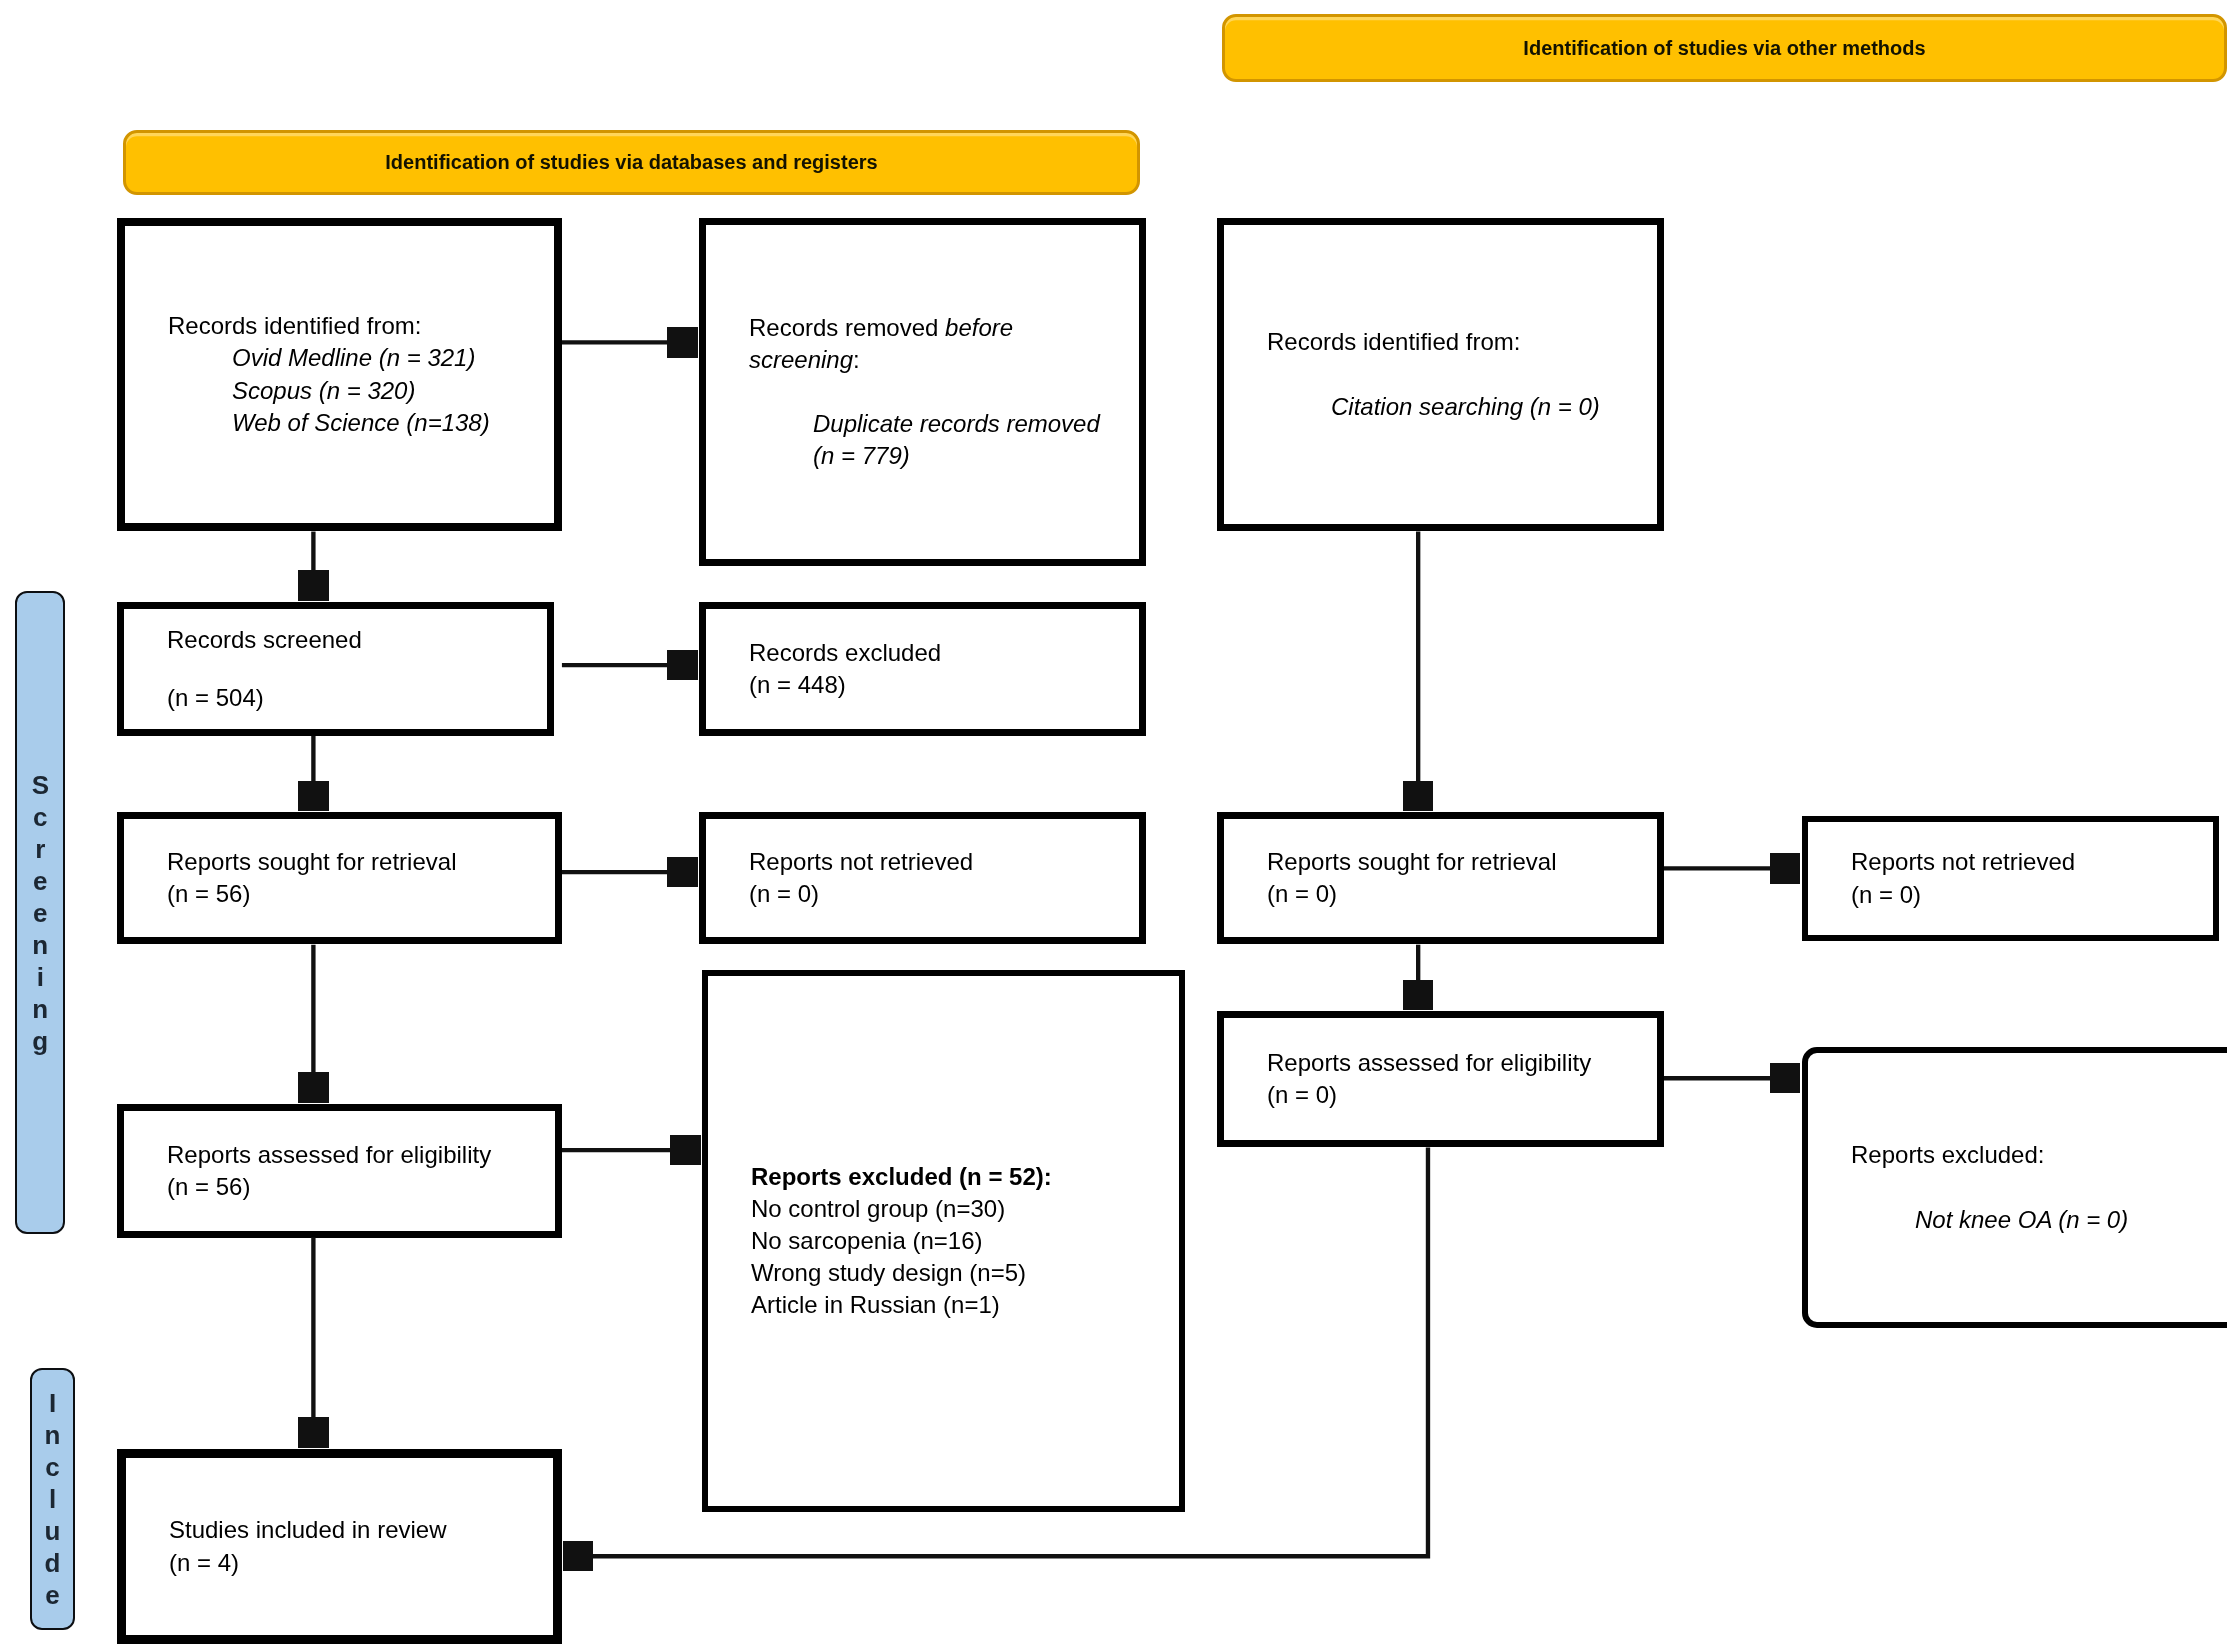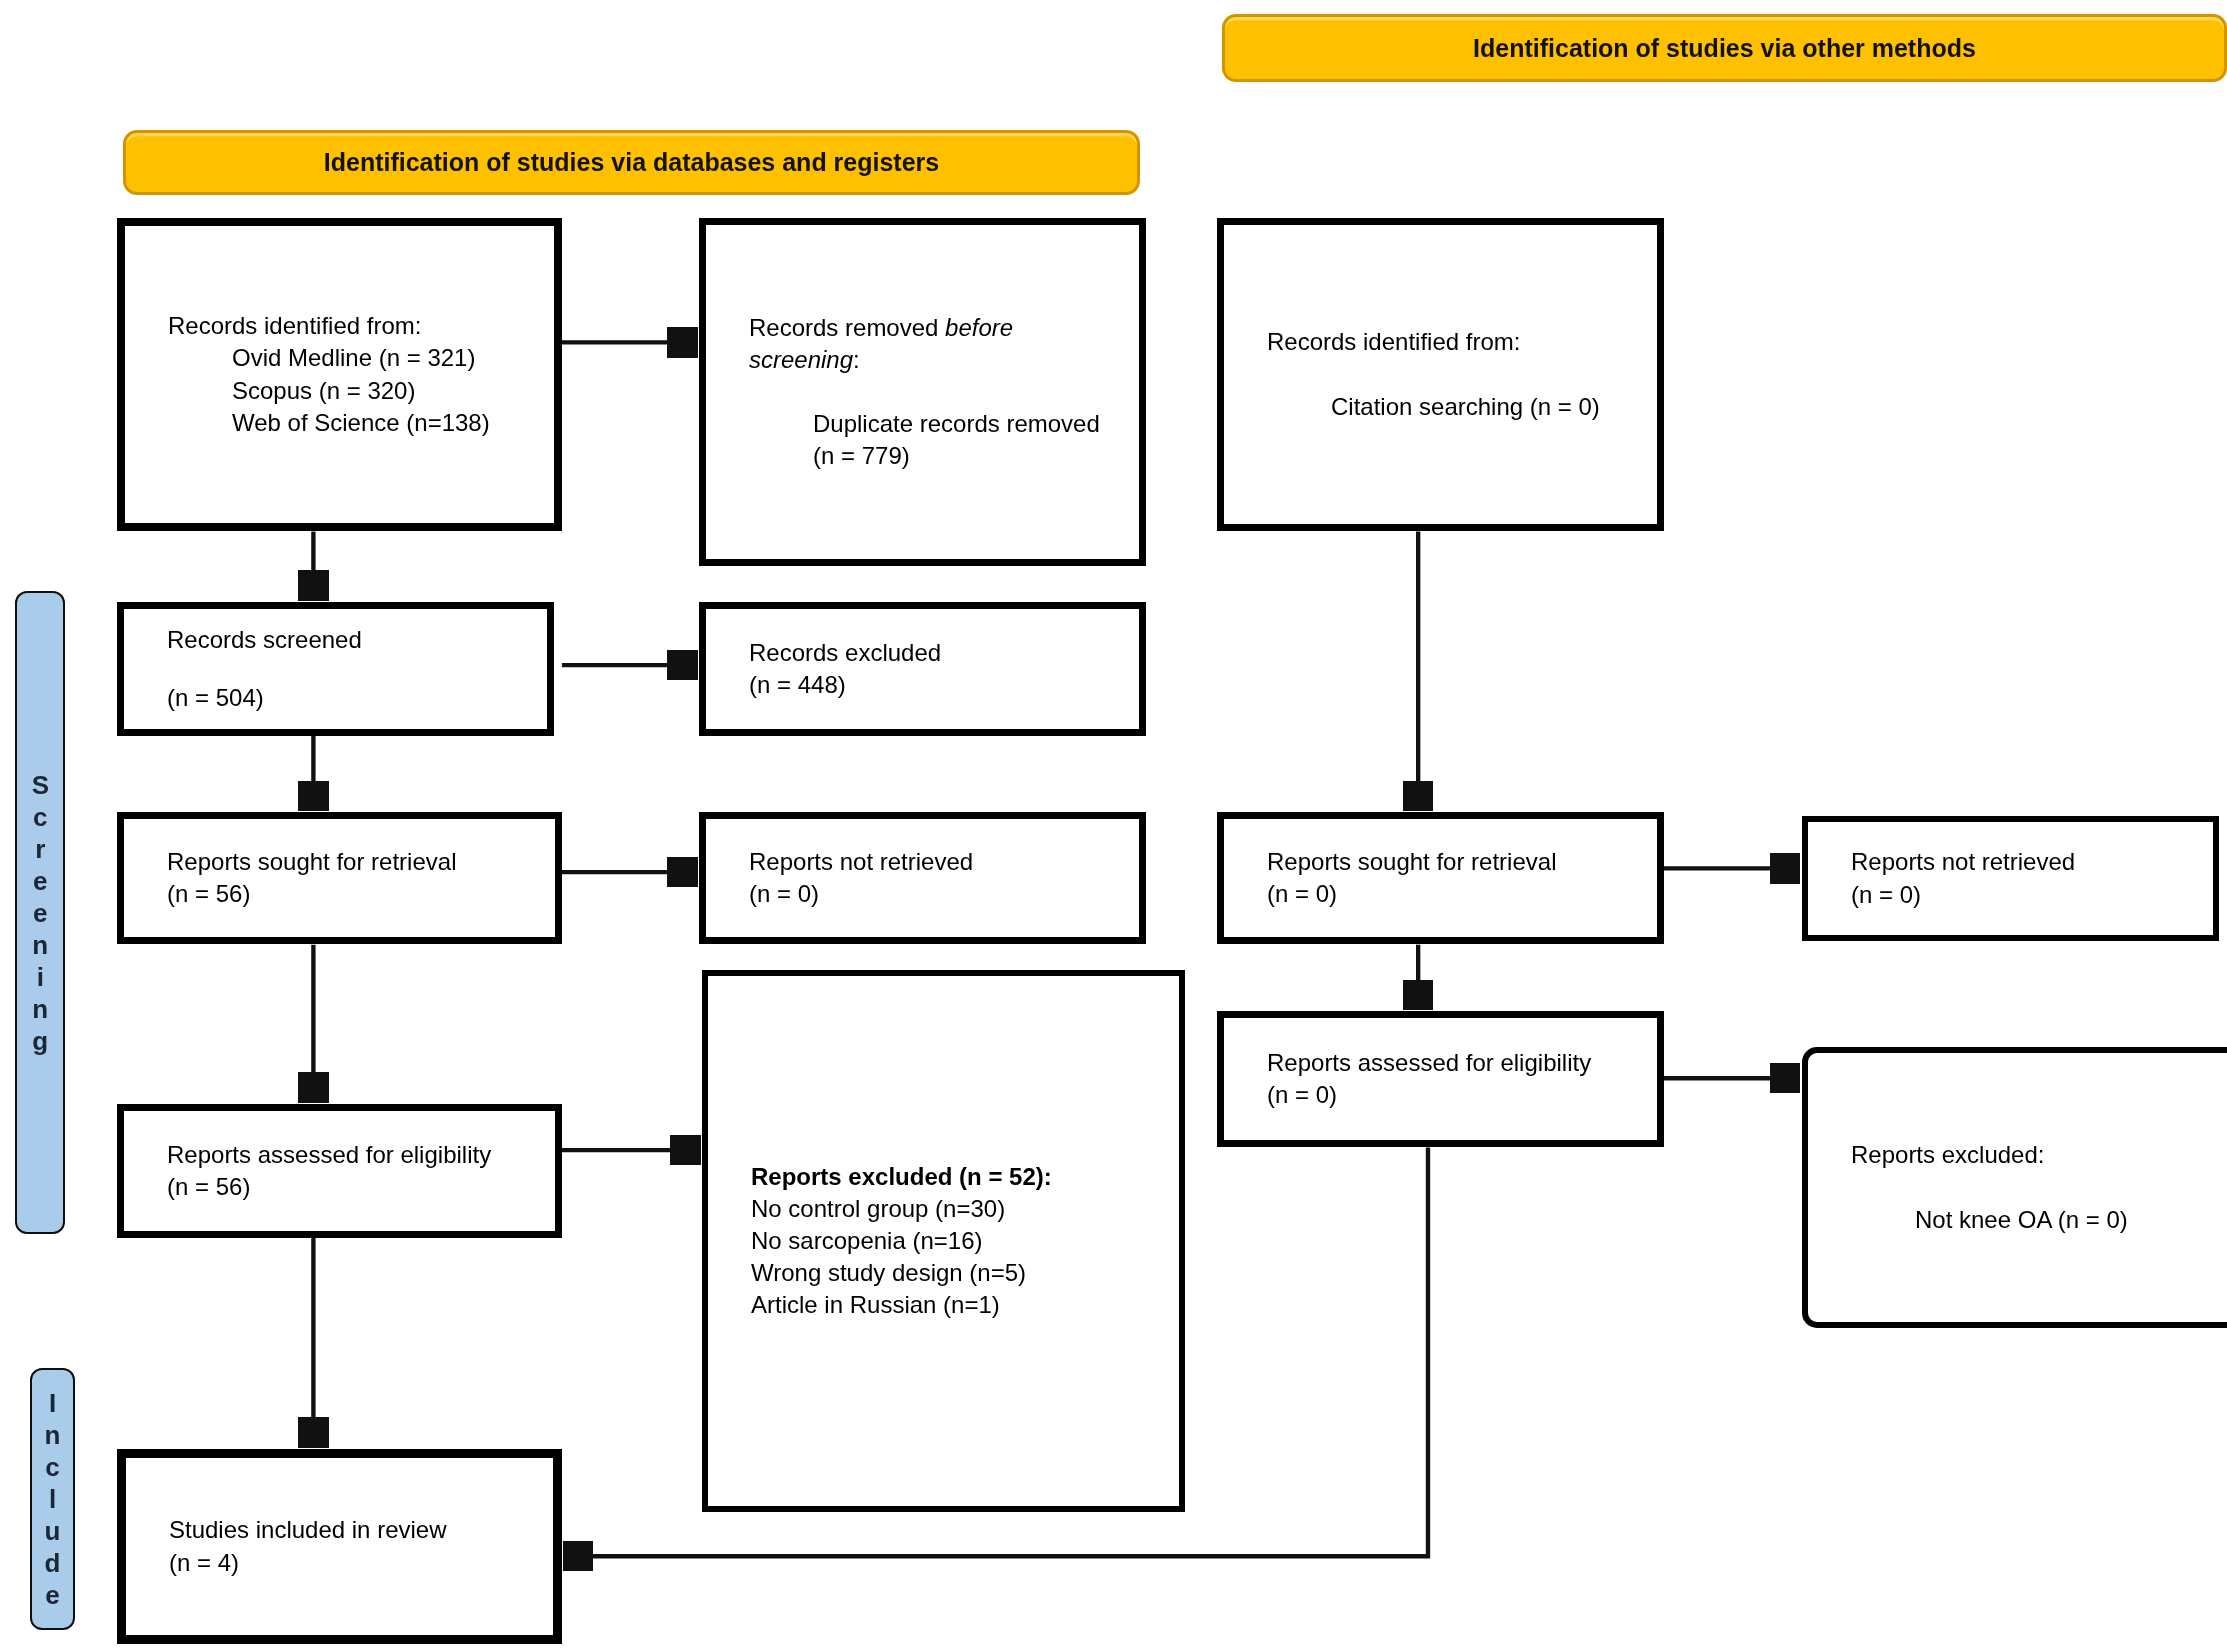--- a/index.html
+++ b/index.html
@@ -22,21 +22,21 @@
   }
   .banner {
     position: absolute;
     box-sizing: border-box;
     background: #FFC000;
     border: 3.3px solid #D29500;
     border-radius: 14px;
     display: flex;
     align-items: center;
     justify-content: center;
-    font-size: 25px;
+    font-size: 20px;
     font-weight: bold;
     color: #131200;
     text-align: center;
     box-shadow: inset 0 3.3px 0 rgba(255,255,255,0.35);
   }
   .box {
     position: absolute;
     box-sizing: border-box;
     background: #ffffff;
     border: 7.6px solid #000000;
@@ -44,21 +44,21 @@
     flex-direction: column;
     justify-content: center;
     padding: 16.4px 22px 16.4px 43px;
     font-size: 24px;
     line-height: 1.34;
     color: #000;
   }
   .box.b16 { border-width: 8.7px; }
   .box.b12 { border-width: 6.5px; }
   .box.b18 { border-width: 9.8px; }
-  .indent { padding-left: 64px; }
+  .indent { padding-left: 64px; font-style: italic; }
   .gap-top { margin-top: 32px; }
   .bold { font-weight: bold; }
   .i { font-style: italic; }
   .side-label {
     position: absolute;
     box-sizing: border-box;
     background: #A9CCEB;
     border: 2.7px solid #0d0f12;
     border-radius: 12px;
     display: flex;

